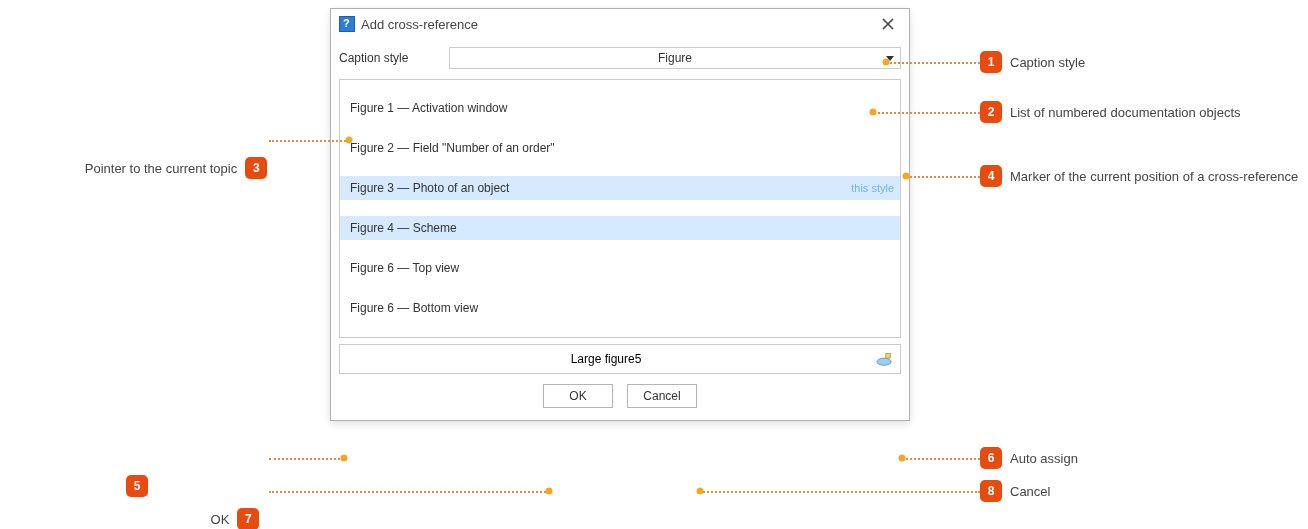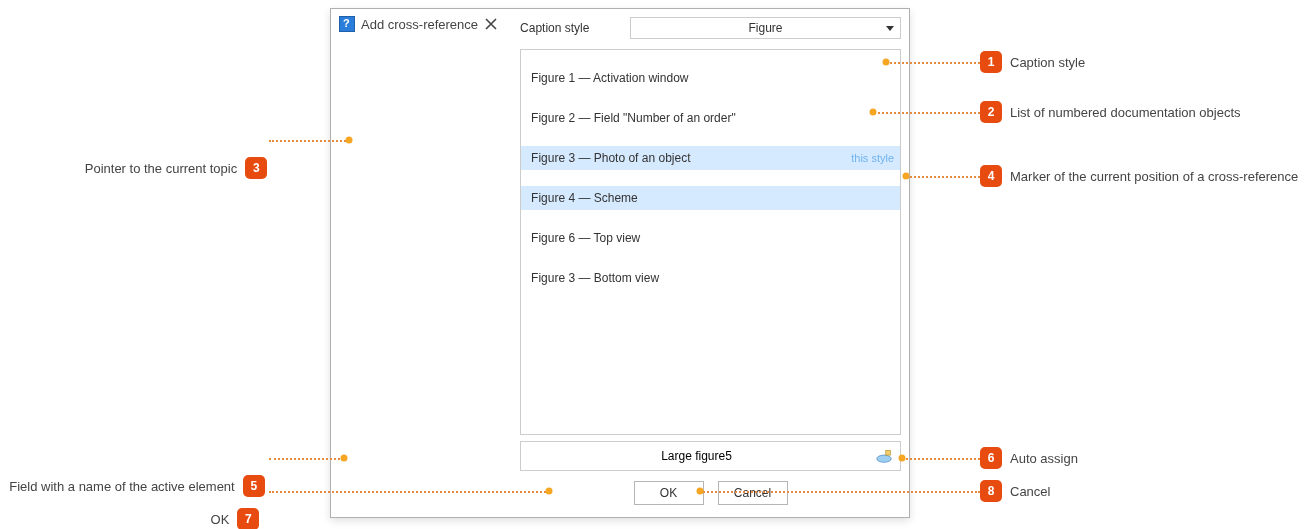--- a/index.html
+++ b/index.html
@@ -11,26 +11,26 @@
     background: #fff;
     width: 1308px;
     height: 529px;
     position: relative;
   }
   .dialog {
     position: absolute;
     left: 330px;
     top: 8px;
     width: 580px;
-    height: 510px;
+    height: 413px;
     border: 1px solid #b0b0b0;
     background: #fff;
     box-shadow: 0 3px 8px rgba(0,0,0,0.12);
     display: flex;
-    flex-direction: row;
+    flex-direction: column;
   }
   .titlebar {
     height: 30px;
     display: flex;
     align-items: center;
     padding: 0 8px;
     font-size: 13px;
     color: #444;
   }
   .titlebar .app-icon {
@@ -219,21 +219,21 @@
 
     <div class="listbox">
       <div class="li-row">Figure 1 — Activation window</div>
       <div class="li-row">Figure 2 — Field "Number of an order"</div>
       <div class="li-row highlight-soft">
         <span>Figure 3 — Photo of an object</span>
         <span class="thistopic">this style</span>
       </div>
       <div class="li-row highlight-soft">Figure 4 — Scheme</div>
       <div class="li-row">Figure 6 — Top view</div>
-      <div class="li-row">Figure 3 — Bottom view</div>
+      <div class="li-row">Figure 6 — Bottom view</div>
     </div>
 
     <div class="name-row">
       <input class="name-input" value="Large figure5" style="">
       <span class="auto-assign">
         <svg viewBox="0 0 20 16">
           <ellipse cx="10" cy="11" rx="8" ry="4" fill="#9fcff0" stroke="#4a8ac4" stroke-width="0.8"></ellipse>
           <rect x="12" y="2" width="5" height="5" fill="#f0d070" stroke="#b89020" stroke-width="0.8"></rect>
         </svg>
       </span>
@@ -288,21 +288,20 @@
 <div class="dotline" style="left:269px; top:140px; width:80px;"></div>
 <div class="dot" style="left:349px; top:140px;"></div>
 <div class="callout left" style="top:129px; left:82px; width:188px;">
   <span class="lbl">Pointer to the current topic</span>
   <span class="num">3</span>
 </div>
 
 <div class="dotline" style="left:269px; top:458px; width:75px;"></div>
 <div class="dot" style="left:344px; top:458px;"></div>
 <div class="callout left" style="top:447px; left:4px; width:266px;">
-  <span class="lbl">Field with a name of the active element</span>
   <span class="num">5</span>
 </div>
 
 <div class="dotline" style="left:269px; top:491px; width:280px;"></div>
 <div class="dot" style="left:549px; top:491px;"></div>
 <div class="callout left" style="top:480px; left:200px; width:70px;">
   <span class="lbl">OK</span>
   <span class="num">7</span>
 </div>
 

